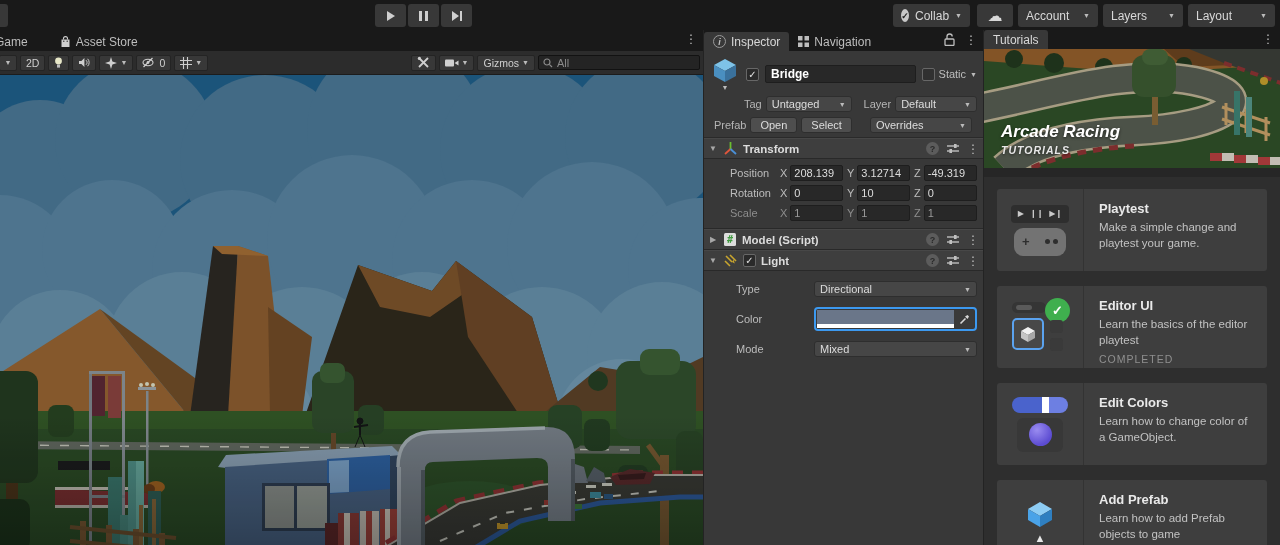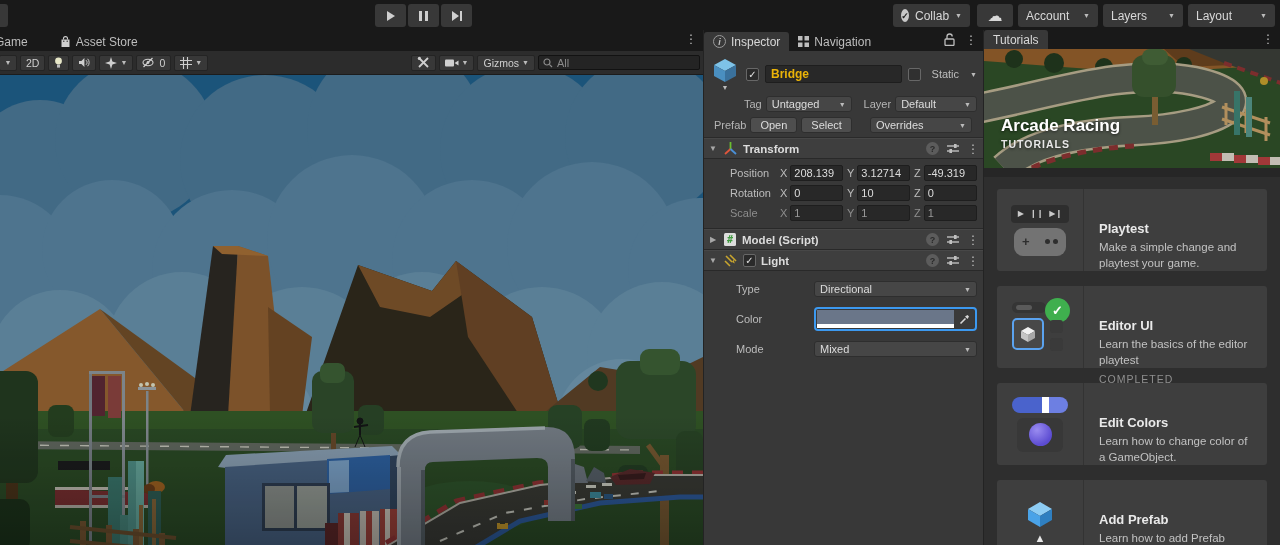--- a/index.html
+++ b/index.html
@@ -45,22 +45,22 @@
   .inspector { position:absolute; left:703px; top:30px; width:280px; height:515px; background:#383838;
     border-left:1px solid #232323; }
   .icircle { width:13px; height:13px; border-radius:50%; border:1px solid #9a9a9a; color:#bdbdbd;
     display:flex; align-items:center; justify-content:center; font-size:9px; font-style:italic; font-weight:bold; }
   .insp-head { padding:6px 6px 4px 6px; border-bottom:1px solid #2a2a2a; position:relative; }
   .head-row1 { display:flex; align-items:center; gap:6px; }
   .cube-wrap { width:30px; display:flex; flex-direction:column; align-items:center; }
   .chk { width:13px; height:13px; background:#2a2a2a; border:1px solid #676767; border-radius:2px;
     color:#e0e0e0; font-size:10px; display:flex; align-items:center; justify-content:center; }
   .namefield { flex:1; height:18px; background:#282828; border:1px solid #1e1e1e; border-radius:2px;
-    color:#eab308; font-weight:bold; font-size:12px; padding:0 5px; display:flex; align-items:center; }
-  .static-wrap { display:flex; align-items:center; gap:11px; color:#bdbdbd; }
+    color:#ffffff; font-weight:bold; font-size:12px; padding:0 5px; display:flex; align-items:center; }
+  .static-wrap { display:flex; align-items:center; gap:4px; color:#bdbdbd; }
   .head-row2 { display:flex; align-items:center; gap:4px; margin:5px 0 0 34px; color:#b5b5b5; }
   .dd { background:#464646; border:1px solid #2e2e2e; border-radius:3px; height:16px;
     display:flex; align-items:center; justify-content:space-between; gap:5px; padding:0 5px; color:#dddddd; }
   .btn { background:#4e4e4e; border:1px solid #2e2e2e; border-radius:3px; height:16px;
     display:flex; align-items:center; justify-content:center; padding:0 9px; color:#dddddd; }
   .comp-head { height:21px; background:#3e3e3e; border-top:1px solid #474747; border-bottom:1px solid #292929;
     display:flex; align-items:center; gap:5px; padding:0 4px; }
   .comp-title { font-weight:bold; color:#dcdcdc; flex:1; font-size:11.5px; }
   .fold { color:#a8a8a8; font-size:8px; width:10px; text-align:center; }
   .comp-icons { display:flex; gap:8px; align-items:center; }
@@ -80,30 +80,30 @@
   .colorfield { flex:1; height:18px; background:#2a2a2a; display:flex; }
   .swatch { flex:1; display:flex; flex-direction:column; }
   .swatch-main { flex:1; background:#6a7689; }
   .swatch-alpha { height:4px; background:#ffffff; }
   .eyedrop { width:20px; background:#3a3a3a; display:flex; align-items:center; justify-content:center; }
 
   
   .tutorials { position:absolute; left:983px; top:30px; width:297px; height:515px; background:#2e2e2e;
     border-left:1px solid #232323; display:flex; flex-direction:column; }
   .tut-header { position:relative; width:297px; height:119px; flex:0 0 auto; }
-  .tut-title-wrap { position:absolute; left:17px; bottom:18px; color:#fff; text-shadow:0 1px 3px rgba(0,0,0,.6); }
+  .tut-title-wrap { position:absolute; left:17px; bottom:12px; color:#fff; text-shadow:0 1px 3px rgba(0,0,0,.6);font-style:italic; }
   .tut-title { font-size:17px; font-weight:bold; }
   .tut-sub { font-size:10.5px; font-weight:bold; letter-spacing:1px; margin-top:2px; color:#e8e8e8; }
   .tut-strip { height:9px; background:#262626; flex:0 0 auto; }
   .cards { padding:12px 13px; display:flex; flex-direction:column; gap:15px; overflow:hidden; }
   .card { background:#3e3e3e; border-radius:3px; min-height:82px; display:flex; }
   .card-icon { width:87px; flex:0 0 87px; border-right:1px solid #333333; display:flex; flex-direction:column;
     align-items:center; justify-content:center; gap:5px; padding:9px 0; }
   .card-body { flex:1; padding:12px 12px 10px 15px; }
-  .card-title { font-weight:bold; color:#e9e9e9; font-size:13px; margin-bottom:4px;margin-top:20px; }
+  .card-title { font-weight:bold; color:#e9e9e9; font-size:13px; margin-bottom:4px; }
   .card-desc { color:#c2c2c2; font-size:11.5px; line-height:1.35; }
   .card-status { color:#8f8f8f; font-size:10.5px; letter-spacing:1px; margin-top:5px; }
   .card-status:empty { display:none; }
   .ci-bar { width:58px; height:18px; background:#2e2e2e; border-radius:4px; display:flex;
     align-items:center; justify-content:center; gap:6px; color:#c9c9c9; font-size:8px; }
   .ci-pad { width:52px; height:28px; background:#737373; border-radius:9px; display:flex;
     align-items:center; justify-content:space-between; padding:0 8px; }
   .ci-plus { color:#2e2e2e; font-size:13px; font-weight:bold; }
   .ci-dots { display:flex; gap:3px; } .ci-dots i { width:5px; height:5px; border-radius:50%; background:#2e2e2e; }
   .ci-ui { position:relative; width:60px; height:58px; }

